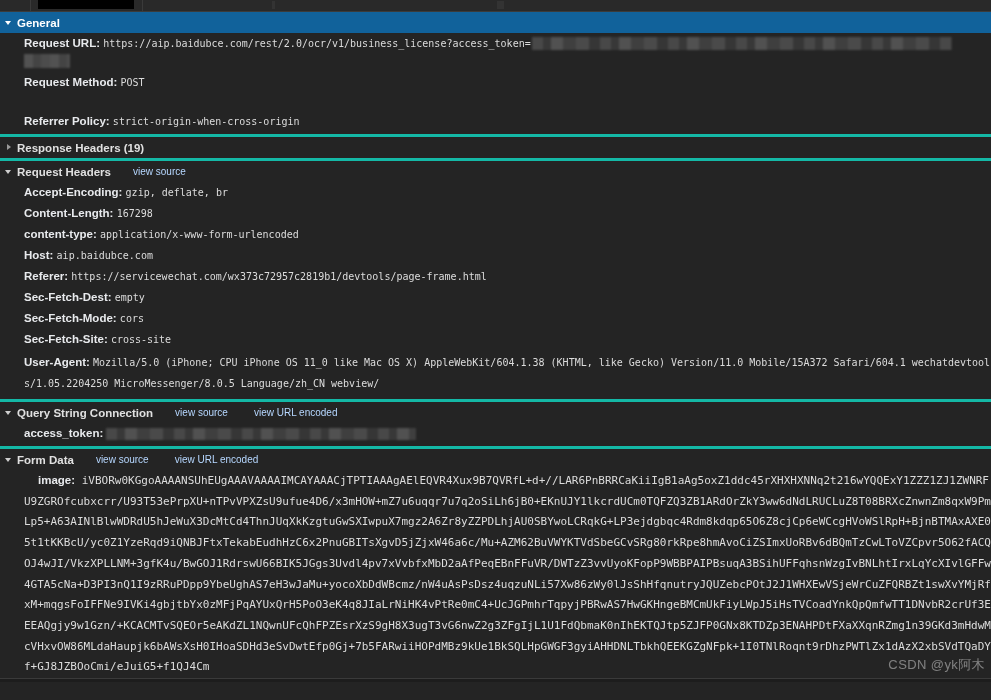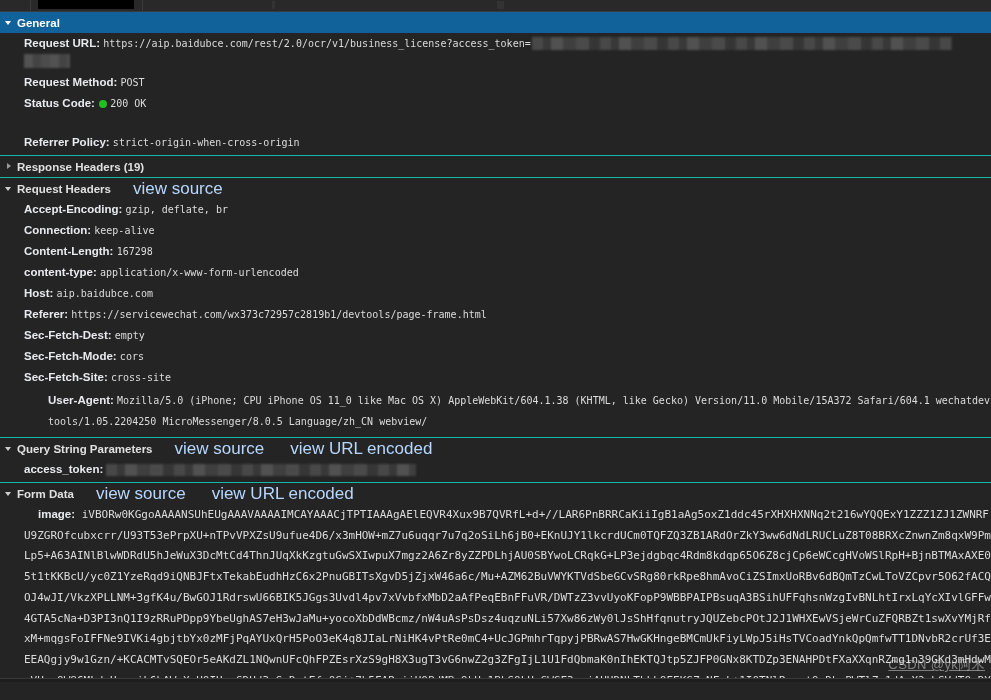--- a/index.html
+++ b/index.html
@@ -53,21 +53,21 @@
     overflow: hidden;
     position: relative;
   }
 
   
   .sect {
     display: flex;
     align-items: center;
     height: 21px;
     padding: 0 0 0 5px;
-    border-top: 1px solid #14b8a6;
+    border-top: 3px solid #14b8a6;
     font-size: 11.5px;
     font-weight: bold;
     color: #e0e0e0;
     user-select: none;
   }
   .sect.selected {
     background: #11629b;
     border-top-color: #11629b;
     color: #ffffff;
   }
@@ -97,21 +97,21 @@
     border-color: transparent transparent transparent #9a9a9a;
     top: 1px;
     left: 2px;
   }
   .sect.selected .tri.down::before {
     border-top-color: #ffffff;
   }
   .sect-label { white-space: nowrap; }
   .sect-link {
     font-weight: normal;
-    font-size: 17px;
+    font-size: 10px;
     color: #b6d7ff;
     margin-left: 22px;
     white-space: nowrap;
     cursor: pointer;
   }
   .sect-link.wide { margin-left: 26px; }
 
   
   .row {
     padding: 2px 0 2px 24px;
@@ -182,21 +182,20 @@
   
   #watermark {
     position: absolute;
     right: 6px;
     bottom: 8px;
     font-size: 13px;
     color: rgba(255,255,255,0.42);
     letter-spacing: .4px;
     pointer-events: none;
     font-family: "Liberation Sans", sans-serif;
-    text-decoration: underline;
   }
   #bottom-edge {
     position: absolute;
     left: 0; right: 0; bottom: 0;
     height: 3px;
     background: #1d1d1d;
     border-top: 1px solid #3a3a3a;
   }
 </style>
 </head>
@@ -221,24 +220,20 @@
     <span class="k">Request URL:</span>
     <span class="v">https://aip.baidubce.com/rest/2.0/ocr/v1/business_license?access_token=</span><span class="redact" id="url-redact-a"></span>
     <span class="redact" id="url-redact-b"></span>
   </div>
 
   <div class="row">
     <span class="k">Request Method:</span>
     <span class="v">POST</span>
   </div>
 
-  <div class="row">
-    <span class="k">Status Code:</span>
-    <span class="dot"></span><span class="v">200 OK</span>
-  </div>
 
 
   <div class="row" style="padding-bottom:4px;margin-top:18px;">
     <span class="k">Referrer Policy:</span>
     <span class="v">strict-origin-when-cross-origin</span>
   </div>
 
   <div class="sect">
     <span class="tri right"></span>
     <span class="sect-label">Response Headers (19)</span>
@@ -248,24 +243,20 @@
     <span class="tri down"></span>
     <span class="sect-label">Request Headers</span>
     <span class="sect-link">view source</span>
   </div>
 
   <div class="row">
     <span class="k">Accept-Encoding:</span>
     <span class="v">gzip, deflate, br</span>
   </div>
   <div class="row">
-    <span class="k">Connection:</span>
-    <span class="v">keep-alive</span>
-  </div>
-  <div class="row">
     <span class="k">Content-Length:</span>
     <span class="v">167298</span>
   </div>
   <div class="row">
     <span class="k">content-type:</span>
     <span class="v">application/x-www-form-urlencoded</span>
   </div>
   <div class="row">
     <span class="k">Host:</span>
     <span class="v">aip.baidubce.com</span>
@@ -279,28 +270,28 @@
     <span class="v">empty</span>
   </div>
   <div class="row">
     <span class="k">Sec-Fetch-Mode:</span>
     <span class="v">cors</span>
   </div>
   <div class="row">
     <span class="k">Sec-Fetch-Site:</span>
     <span class="v">cross-site</span>
   </div>
-  <div class="row" style="padding-bottom:5px; line-height:20px; padding-right:0;margin-left:24px;">
+  <div class="row" style="padding-bottom:5px; line-height:20px; padding-right:0;">
     <span class="k">User-Agent:</span>
     <span class="v">Mozilla/5.0 (iPhone; CPU iPhone OS 11_0 like Mac OS X) AppleWebKit/604.1.38 (KHTML, like Gecko) Version/11.0 Mobile/15A372 Safari/604.1 wechatdevtools/1.05.2204250 MicroMessenger/8.0.5 Language/zh_CN webview/</span>
   </div>
 
   <div class="sect">
     <span class="tri down"></span>
-    <span class="sect-label">Query String Parameters</span>
+    <span class="sect-label">Query String Connection</span>
     <span class="sect-link">view source</span>
     <span class="sect-link wide">view URL encoded</span>
   </div>
 
   <div class="row" style="padding-bottom:5px;">
     <span class="k">access_token:</span>
     <span class="redact" id="token-redact"></span>
   </div>
 
   <div class="sect">

